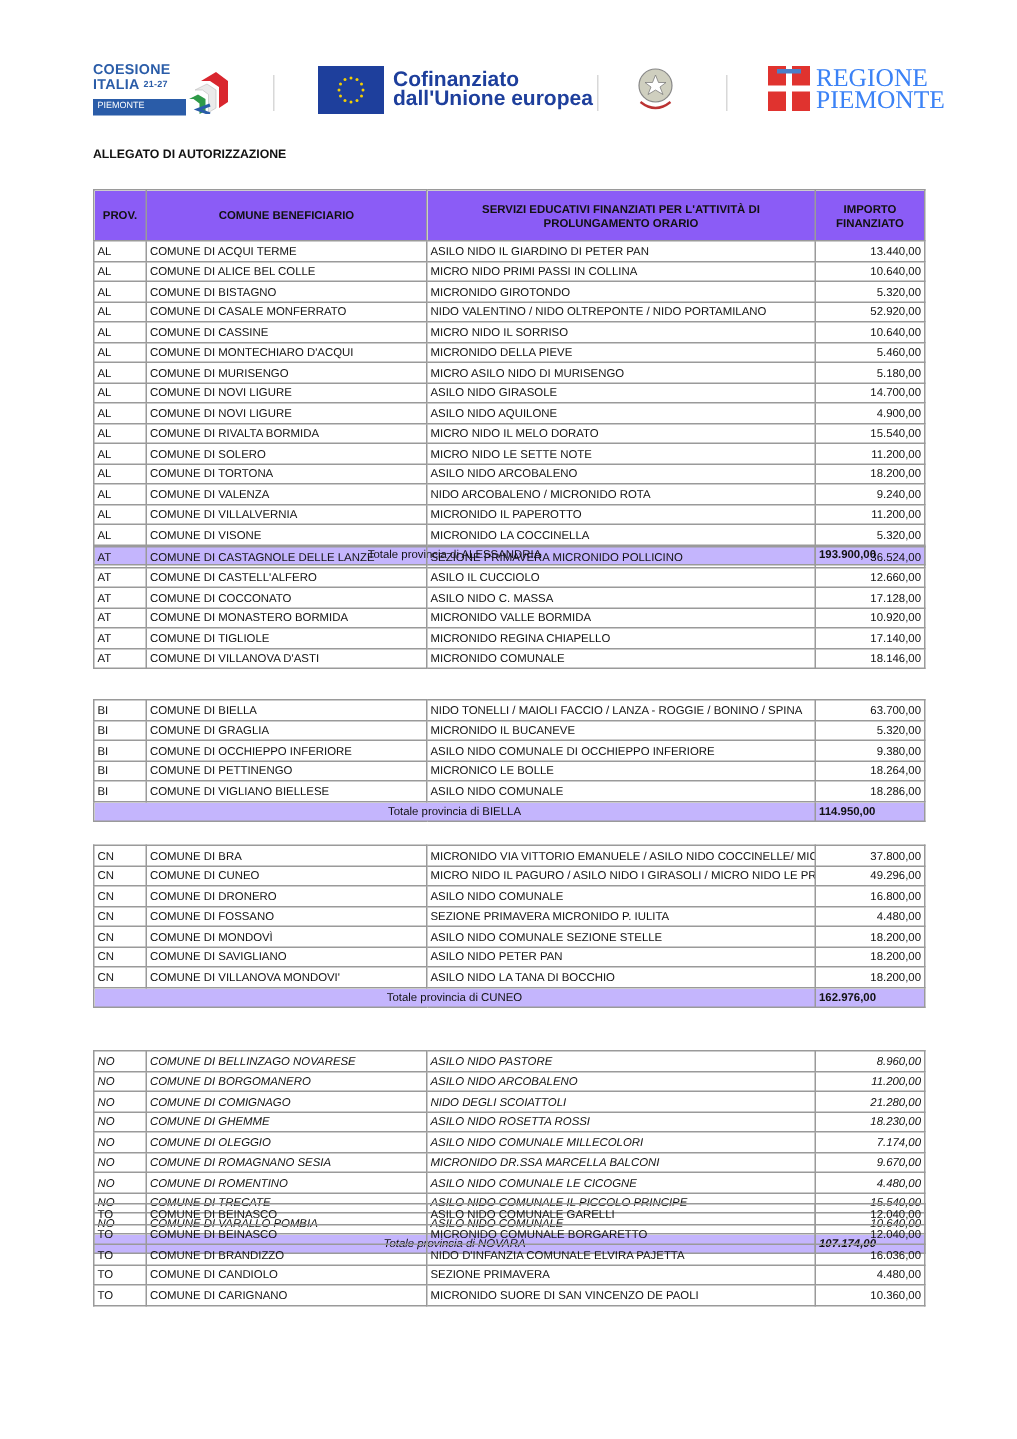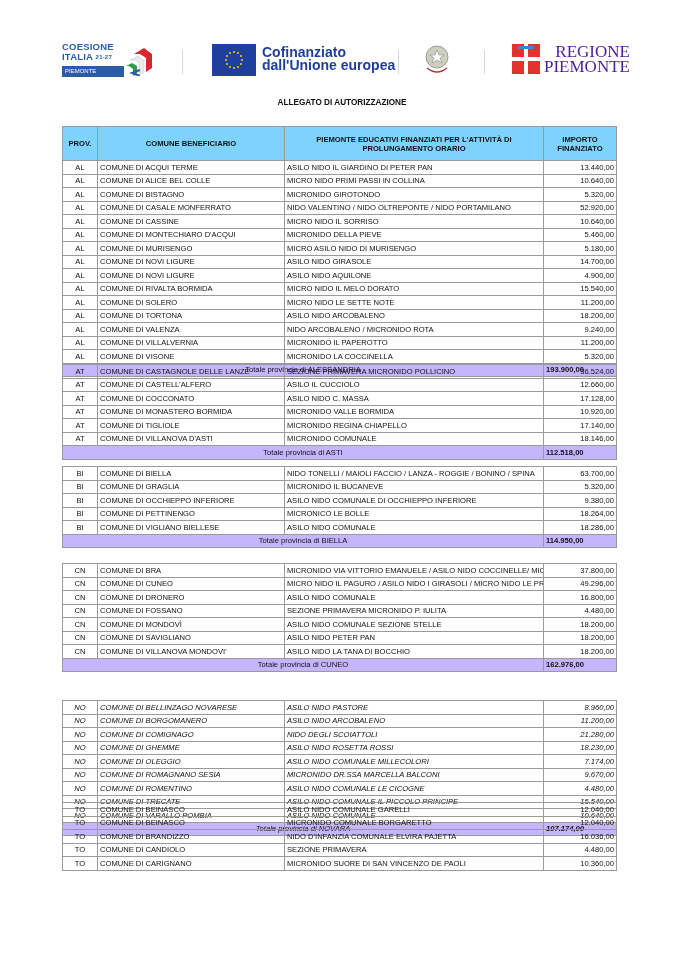--- a/index.html
+++ b/index.html
@@ -9,26 +9,26 @@
   .logo-coesione { position:absolute; left:0; top:2px; width:100px; height:40px; }
   .coes-text { position:absolute; left:0; top:0; font-size:9.5px; font-weight:bold; color:#2a5ca8; line-height:10px; letter-spacing:0.2px; }
   .coes-text sup { font-size:6px; vertical-align:top; }
   .coes-band { position:absolute; left:0; top:24px; width:62px; height:11px; background:#2a5ca8; color:#fff; font-size:6px; line-height:11px; padding-left:3px; box-sizing:border-box; }
   .coes-mark { position:absolute; left:64px; top:4px; width:26px; height:30px; }
   .sep { position:absolute; top:10px; width:1px; height:24px; background:#d8d8d8; }
   .eu-flag { position:absolute; left:150px; top:4px; width:44px; height:32px; background:#1e3f9c; }
   .eu-text { position:absolute; left:200px; top:6px; font-size:14px; font-weight:bold; color:#1e3f9c; line-height:13px; }
   .emblem { position:absolute; left:362px; top:4px; width:26px; height:32px; }
   .regione-mark { position:absolute; left:450px; top:4px; width:28px; height:30px; }
-  .regione-text { position:absolute; left:482px; top:4px; font-family:"Liberation Serif", serif; font-size:17px; line-height:15px; color:#4c1d95;text-align:right; }
-  .doc-title { position:absolute; top:98px; left:62px; width:560px; text-align:center; font-size:8.2px; font-weight:bold; line-height:10px; }
+  .regione-text { position:absolute; left:482px; top:4px; font-family:"Liberation Serif", serif; font-size:17px; line-height:15px; color:#3b82f6; }
+  .doc-title { position:absolute; top:98px; left:62px; width:560px; font-size:8.2px; font-weight:bold; line-height:10px; }
   table.blk { position:absolute; left:62px; width:554px; border-collapse:collapse; table-layout:fixed; font-size:7.6px; }
   table.blk td, table.blk th { border:1px solid #9a9a9a; padding:0 2px; height:12.5px; line-height:11px; white-space:nowrap; overflow:hidden; }
-  table.blk th { background:#7dd3fc; font-weight:bold; text-align:center; font-size:7.6px; line-height:9px; height:33px; white-space:normal; }
-  td.prov { text-align:center; }
+  table.blk th { background:#8b5cf6; font-weight:bold; text-align:center; font-size:7.6px; line-height:9px; height:33px; white-space:normal; }
+  td.prov { text-align:left; }
   td.amt { text-align:right; }
   td.wrap { white-space:normal; line-height:9.5px; }
   tr.total td { background:#c4b5fd; text-align:center; }
   tr.total td.amt { text-align:left; font-weight:bold; }
   col.c1 { width:35px; } col.c2 { width:187px; } col.c3 { width:259px; } col.c4 { width:73px; }
 </style>
 </head>
 <body>
 
 <div class="logos">
@@ -97,21 +97,21 @@
       <colgroup>
         <col class="c1">
         <col class="c2">
         <col class="c3">
         <col class="c4">
       </colgroup>
       <tbody>
         <tr>
           <th>PROV.</th>
           <th>COMUNE BENEFICIARIO</th>
-          <th>PIEMONTE EDUCATIVI FINANZIATI PER L'ATTIVITÀ DI PROLUNGAMENTO ORARIO</th>
+          <th>SERVIZI EDUCATIVI FINANZIATI PER L'ATTIVITÀ DI PROLUNGAMENTO ORARIO</th>
           <th>IMPORTO FINANZIATO</th>
         </tr>
         <tr>
           <td class="prov">AL</td>
           <td>COMUNE DI ACQUI TERME</td>
           <td class="">ASILO NIDO IL GIARDINO DI PETER PAN</td>
           <td class="amt">13.440,00</td>
         </tr>
         <tr>
           <td class="prov">AL</td>
@@ -239,24 +239,20 @@
           <td class="prov">AT</td>
           <td>COMUNE DI TIGLIOLE</td>
           <td class="">MICRONIDO REGINA CHIAPELLO</td>
           <td class="amt">17.140,00</td>
         </tr>
         <tr>
           <td class="prov">AT</td>
           <td>COMUNE DI VILLANOVA D'ASTI</td>
           <td class="">MICRONIDO COMUNALE</td>
           <td class="amt">18.146,00</td>
-        </tr>
-        <tr class="total">
-          <td colspan="3">Totale provincia di ASTI</td>
-          <td class="amt">112.518,00</td>
         </tr>
       </tbody>
     </table>
     <table class="blk" style="top: 466px;">
       <colgroup>
         <col class="c1">
         <col class="c2">
         <col class="c3">
         <col class="c4">
       </colgroup>

